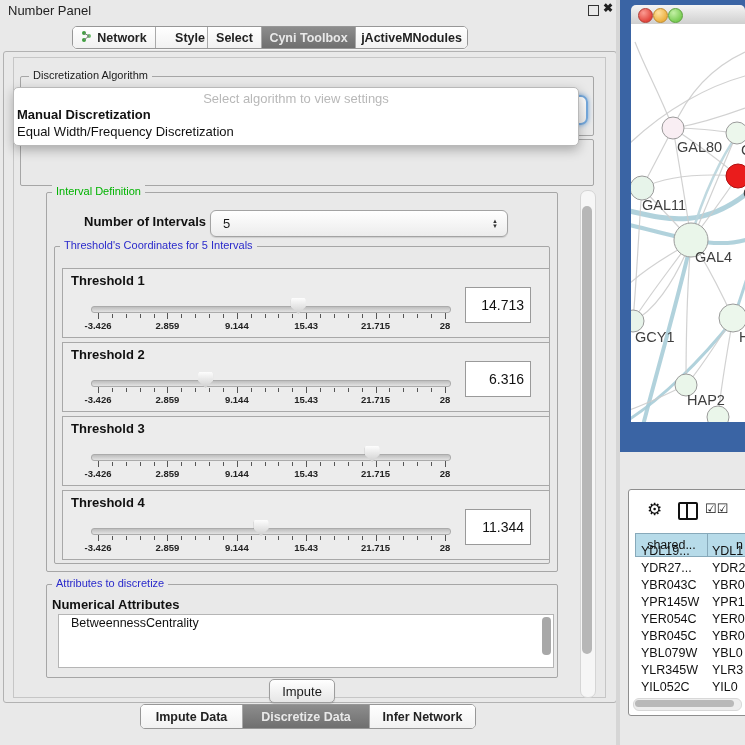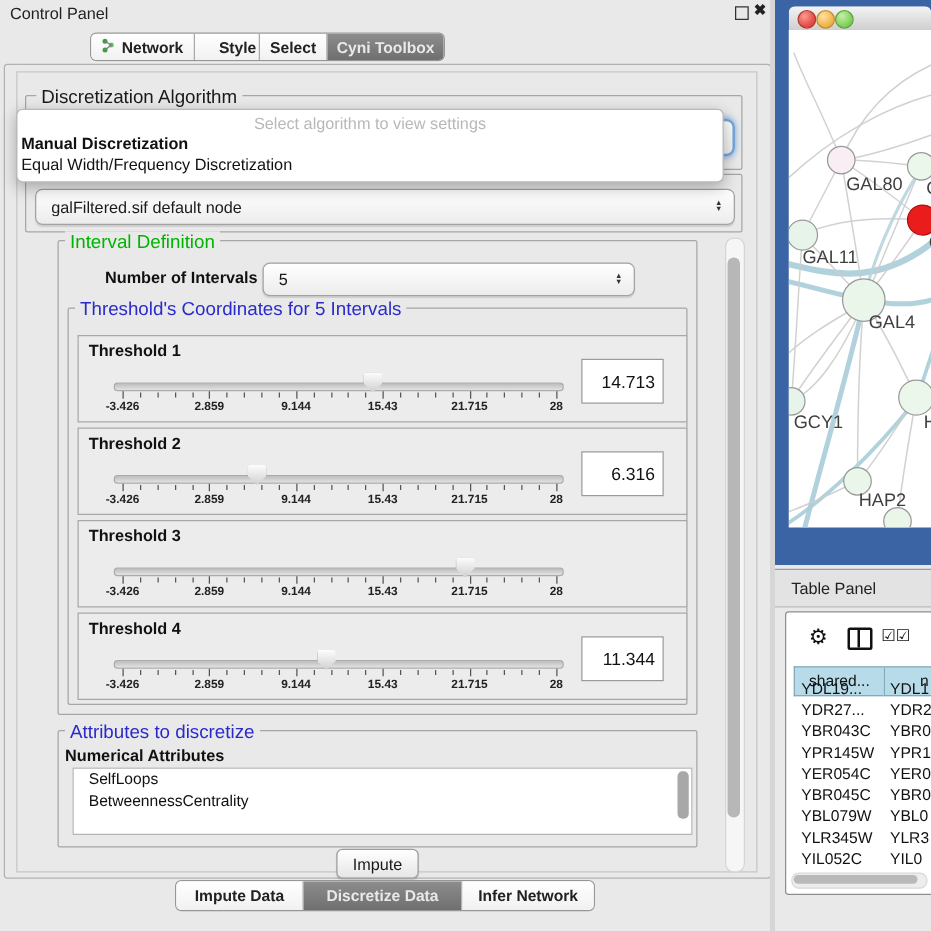--- a/index.html
+++ b/index.html
@@ -16,21 +16,21 @@
   .float-btn{left:588px;top:5px;width:9px;height:9px;border:1.5px solid #333;background:#e9e9e9;}
   .close-btn{left:603px;top:1px;font-size:12px;font-weight:bold;color:#222;}
   .segtabs{left:72px;top:26px;height:21px;display:flex;border:1px solid #979797;border-radius:5px;background:#fff;overflow:hidden;box-shadow:0 1px 0 rgba(255,255,255,.6);}
   .seg{display:flex;align-items:center;justify-content:center;font-size:12.5px;font-weight:600;color:#222;border-right:1px solid #a9a9a9;background:linear-gradient(#ffffff,#f1f1f1);padding:0 2px;}
   .seg:last-child{border-right:none;}
   .seg.selected{background:linear-gradient(#8d8d8d,#6f6f6f);color:#e9e9e9;}
   .seg .net-ic{margin-right:5px;display:inline-block;}
   .outer-box{left:3px;top:51px;width:612px;height:650px;border:1px solid #b2b2b2;border-radius:3px;}
   .inner-box{left:13px;top:57px;width:591px;height:639px;border:1px solid #c6c6c6;background:#e9e9e9;}
   .groupbox{border:1px solid #a6a6a6;border-radius:2px;}
-  .grouplabel{position:absolute;top:-8px;left:8px;background:#e9e9e9;padding:0 4px;font-size:15px;}
+  .grouplabel{position:absolute;top:-8px;left:8px;background:#e9e9e9;padding:0 4px;font-size:11px;}
   .gl-dark{color:#1a1a1a;}
   .gl-green{color:#00b300;}
   .gl-blue{color:#2a2acb;}
   .combo{border:1px solid #a3a3a3;border-radius:6px;background:linear-gradient(#ffffff,#ececec);box-shadow:0 1px 1px rgba(0,0,0,.12);font-size:13px;display:flex;align-items:center;}
   .combo .cval{padding-left:12px;flex:1;white-space:nowrap;overflow:hidden;}
   .stepper{display:flex;flex-direction:column;align-items:center;justify-content:center;line-height:5px;font-size:6px;color:#333;padding-right:9px;}
   .combo-focus{border:2px solid #74a8dc;box-shadow:0 0 5px #74a8dc;border-radius:7px;background:linear-gradient(#ffffff,#ececec);}
   
   .popup{left:13px;top:87px;width:564px;height:57px;background:#fff;border:1px solid #b9b9b9;border-radius:5px;box-shadow:0 4px 12px rgba(0,0,0,.28);z-index:40;}
   .popup .hint{position:absolute;top:3px;left:0;right:0;text-align:center;color:#b8b8b8;font-size:13px;}
@@ -76,21 +76,21 @@
   .htrack{position:absolute;left:4px;top:208px;width:107px;height:11px;background:#ededed;border-radius:6px;border:1px solid #d8d8d8;}
   .hthumb{position:absolute;left:1px;top:1px;width:99px;height:7px;background:#b9b9b9;border-radius:4px;}
   .divider-strip{left:616px;top:0;width:4px;height:745px;background:#d6d6d6;}
   .lbl-bold{font-weight:bold;font-size:13px;color:#111;}
 </style>
 </head>
 <body>
 
 <div id="root">
 
-  <div class="abs titlebar-text">Control Panel</div>
+  <div class="abs titlebar-text">Number Panel</div>
   <div class="abs float-btn"></div>
   <div class="abs close-btn">✖</div>
 
   <div class="abs segtabs">
     <div class="seg" style="width:78px;">
       <span class="net-ic">
         <svg width="11" height="13" viewBox="0 0 11 13">
             <circle cx="3" cy="3" r="2" fill="#3f9f3f"></circle>
             <circle cx="8" cy="6" r="2" fill="#6cbf6c"></circle>
             <circle cx="3" cy="10" r="2" fill="#3f9f3f"></circle>
@@ -101,45 +101,41 @@
     </div>
     <div class="seg" style="width:47px;justify-content:flex-end;">
         <span>Style</span>
       </div>
     <div class="seg" style="width:49px;">
         <span>Select</span>
       </div>
     <div class="seg selected" style="width:89px;">
         <span>Cyni Toolbox</span>
       </div>
+    <div class="seg" style="width:107px;">
+        <span>jActiveMNodules</span>
+      </div>
   </div>
 
   <div class="abs outer-box"></div>
   <div class="abs inner-box"></div>
 
   <div class="abs groupbox" style="left:20px;top:76px;width:572px;height:58px;">
     <span class="grouplabel gl-dark">Discretization Algorithm</span>
     <div class="abs combo-focus" style="left:7px;top:18px;width:556px;height:26px;"></div>
   </div>
 
   <div class="abs popup">
     <div class="hint">Select algorithm to view settings</div>
     <div class="opt r">Equal Width/Frequency Discretization</div>
     <div class="opt b">Manual Discretization</div>
   </div>
 
   <div class="abs groupbox" style="left:20px;top:139px;width:572px;height:45px;">
     <span class="grouplabel gl-dark">Table Data</span>
-    <div class="abs combo" style="left:7px;top:11px;width:558px;height:27px;">
-      <span class="cval">galFiltered.sif default node</span>
-      <span class="stepper">
-          <span>▲</span>
-          <span>▼</span>
-        </span>
-    </div>
   </div>
 
   <div class="abs groupbox" style="left:46px;top:192px;width:510px;height:378px;">
     <span class="grouplabel gl-green" style="left:5px;">Interval Definition</span>
   </div>
   <div class="abs lbl-bold" style="left:84px;top:214px;">Number of Intervals</div>
   <div class="abs combo" style="left:210px;top:210px;width:296px;height:25px;">
     <span class="cval">5</span>
     <span class="stepper">
         <span>▲</span>
@@ -302,21 +298,20 @@
         <input class="thr-val" value="11.344" style="">
       </div>
     </div>
 
   <div class="abs groupbox" style="left:46px;top:584px;width:510px;height:92px;">
     <span class="grouplabel gl-blue" style="left:5px;">Attributes to discretize</span>
   </div>
   <div class="abs lbl-bold" style="left:52px;top:597px;">Numerical Attributes</div>
   <div class="abs attr-list">
     <div id="attr-items">
-        <div class="attr-item">SelfLoops</div>
         <div class="attr-item">BetweennessCentrality</div>
       </div>
     <div class="list-scroll"></div>
   </div>
 
   <div class="abs vtrack"></div>
   <div class="abs vthumb"></div>
 
   <div class="abs apply">Impute</div>
 
@@ -382,23 +377,20 @@
         <circle cx="2" cy="297" r="11" fill="#e7f4ea" stroke="#9a9a9a" stroke-width="1"></circle>
         <text x="4" y="318" font-size="14.5" fill="#3f3f3f" font-family="&quot;Liberation Sans&quot;, sans-serif">GCY1</text>
         <circle cx="102" cy="294" r="14" fill="#ecf7ec" stroke="#9a9a9a" stroke-width="1"></circle>
         <text x="108" y="318" font-size="14.5" fill="#3f3f3f" font-family="&quot;Liberation Sans&quot;, sans-serif">H</text>
         <circle cx="55" cy="361" r="11" fill="#eaf6ea" stroke="#9a9a9a" stroke-width="1"></circle>
         <text x="56" y="381" font-size="14.5" fill="#3f3f3f" font-family="&quot;Liberation Sans&quot;, sans-serif">HAP2</text>
         <circle cx="87" cy="393" r="11" fill="#eaf6ea" stroke="#9a9a9a" stroke-width="1"></circle>
       </svg>
   </div>
 
-  <div class="abs tpbar">
-    <span>Table Panel</span>
-  </div>
   <div class="abs tablewin">
     <div class="tw-gear">⚙</div>
     <div class="tw-split"></div>
     <div class="tw-checks">☑☑</div>
     <div class="thead">
       <div class="thcell" style="width:71px;justify-content:center;">shared...</div>
       <div class="thcell" style="width:110px;padding-left:28px;border-right:1px solid #87a9ba;">n</div>
     </div>
     <div class="trows" id="table-rows">
         <div class="trow">

